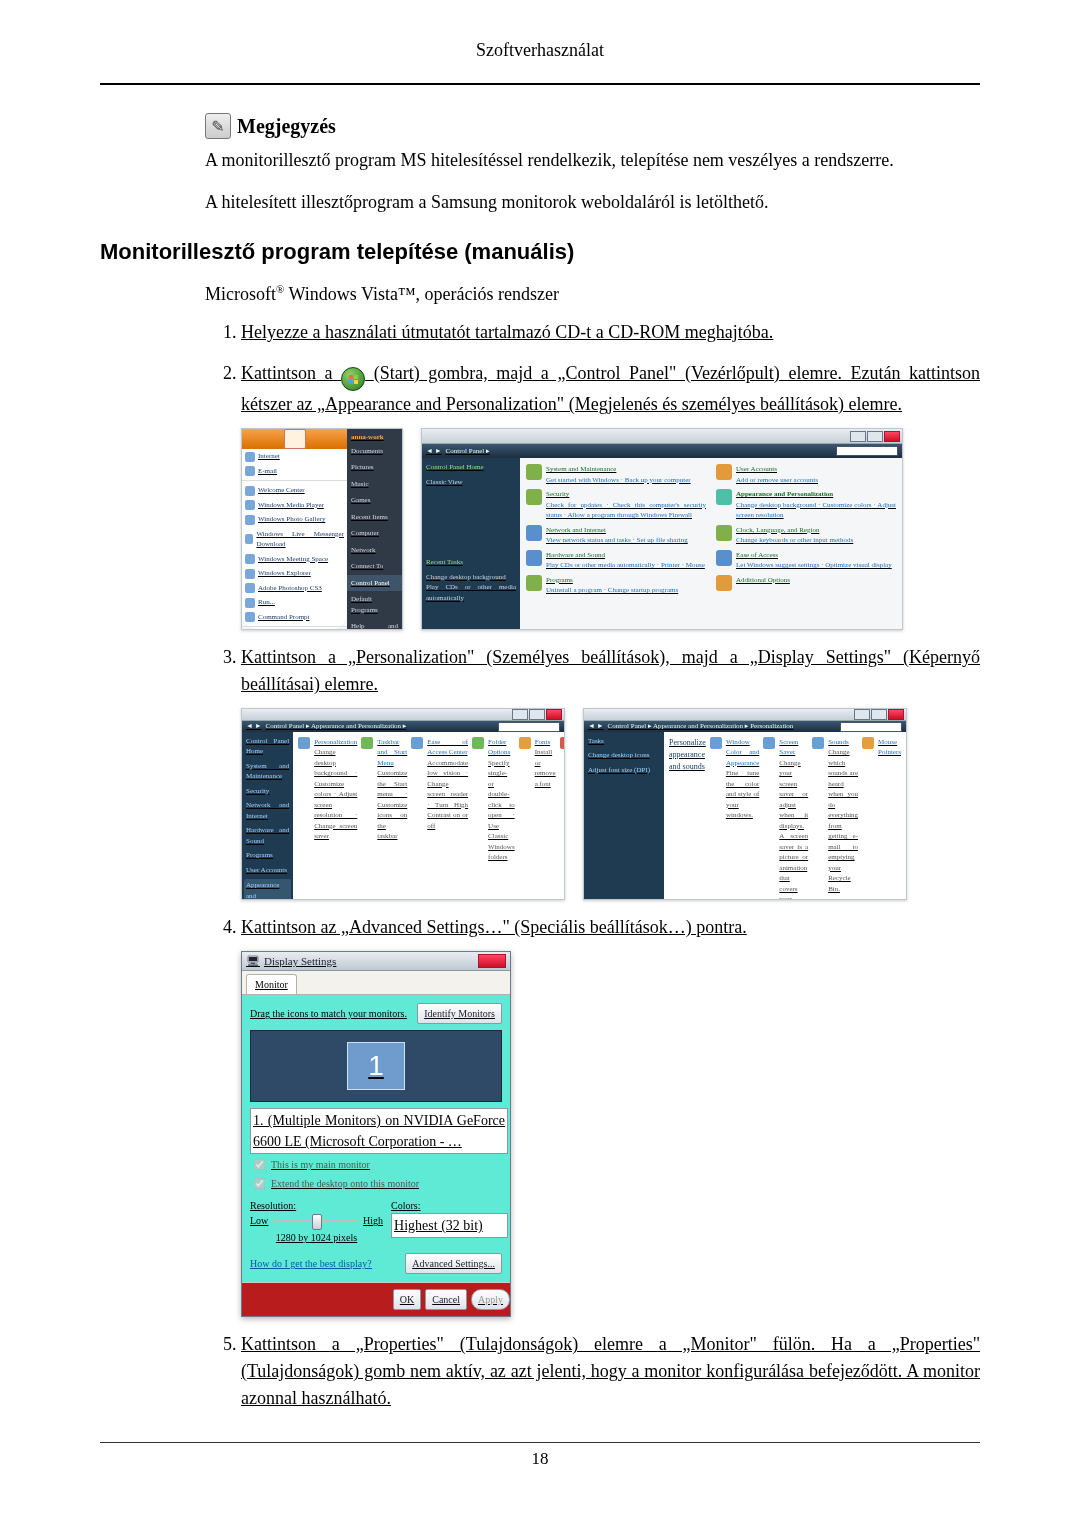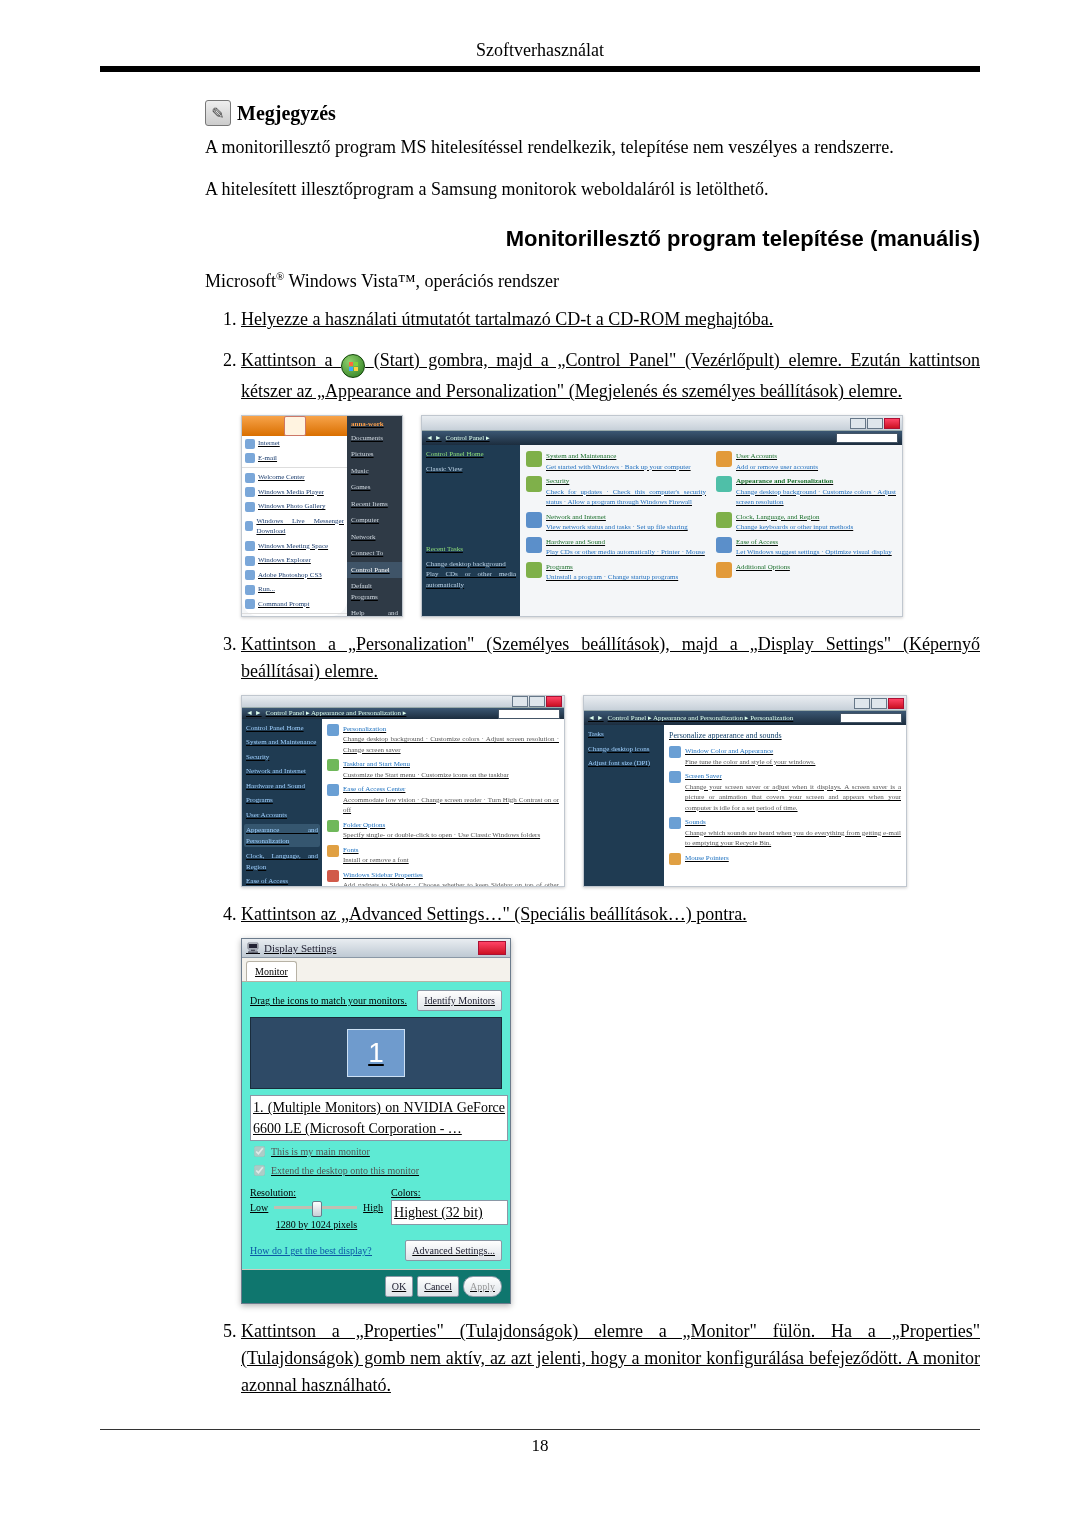--- a/index.html
+++ b/index.html
@@ -11,22 +11,22 @@
     width: 1080px;
   }
   .page {
     width: 880px;
     margin: 0 auto;
     padding: 40px 0 20px 0;
   }
   .header {
     text-align: center;
     font-size: 18px;
-    padding-bottom: 5px;
-    border-bottom: 6px solid #000000;
+    padding-bottom: 22px;
+    border-bottom: 2px solid #000000;
     margin-bottom: 28px;
   }
   .note-row {
     margin-left: 105px;
     display: flex;
     align-items: center;
     gap: 6px;
     margin-bottom: 8px;
   }
   .note-icon {
@@ -49,21 +49,20 @@
     margin-left: 105px;
     font-size: 18px;
     line-height: 1.55;
   }
   .indent-block p { margin: 8px 0 14px 0; }
   h3.section {
     font-family: Arial, sans-serif;
     font-size: 22px;
     font-weight: bold;
     margin: 22px 0 18px 0;
-    text-align: right;
   }
   .sub-intro {
     margin-left: 105px;
     font-size: 18px;
     margin-bottom: 14px;
   }
   ol.steps {
     margin: 0 0 0 105px;
     padding-left: 36px;
     font-size: 18px;
@@ -187,21 +186,21 @@
     font-size: 7px;
   }
   .pers-body { flex:1; display:flex; }
   .pers-left {
     width: 72px; background: #1f3b52; color: #bcd3e6; padding: 4px;
     display: flex; flex-direction: column; gap: 4px;
   }
   .pers-left .pl-link { color: #9fd0ff; }
   .pers-left .pl-high { background: #35566f; padding: 1px 2px; margin: 0 -2px; border-radius: 2px; }
   .pers-main {
-    flex:1; background:#fff; padding:5px; display:flex; flex-direction:column; gap:4px;
+    flex:1; background:#fff; padding:5px; display:flex; flex-direction:row; gap:4px;
   }
   .pers-title { color:#13426b; font-size:8px; }
   .pers-item { display:flex; gap:4px; }
   .pers-item .pi-icon { width:12px;height:12px;background:#6a9fd4;border-radius:2px;flex-shrink:0; }
   .pers-item.green .pi-icon { background:#6fb85a; }
   .pers-item.orange .pi-icon { background:#e0a043; }
   .pers-item.red .pi-icon { background:#d15a4a; }
   .pers-item-text .pt1 { color:#1a6fbf; }
   .pers-item-text .pt2 { color:#555; }
   
@@ -253,21 +252,21 @@
   .fig-display .slider-track {
     flex:1; height:3px; background:#c3beb1; position:relative; margin:0 2px;
   }
   .fig-display .slider-thumb {
     position:absolute; top:-5px; left:45%; width:8px; height:14px;
     background:linear-gradient(#fefefe,#c8d0d7); border:1px solid #6b7b8c; border-radius:2px;
   }
   .fig-display .res-center { text-align:center; margin-top:2px; }
   .fig-display .link { color:#0b57a6; text-decoration:underline; }
   .fig-display .btn-row {
-    display:flex; justify-content:flex-end; gap:4px; padding:6px 8px; background:#0f766e;
+    display:flex; justify-content:flex-end; gap:4px; padding:6px 0; background:#b91c1c;
     border-top:1px solid #cfcabf;
   }
   .fig-display .btn.disabled { color:#999;border-radius:10px; }
   .start-circle {
     display:inline-flex; width:22px; height:22px; border-radius:50%;
     background: radial-gradient(circle at 35% 30%, #8ed06e, #2a7a1c);
     border:1px solid #12440a; vertical-align:-5px;
     align-items:center; justify-content:center;
   }
   .start-circle::before {

